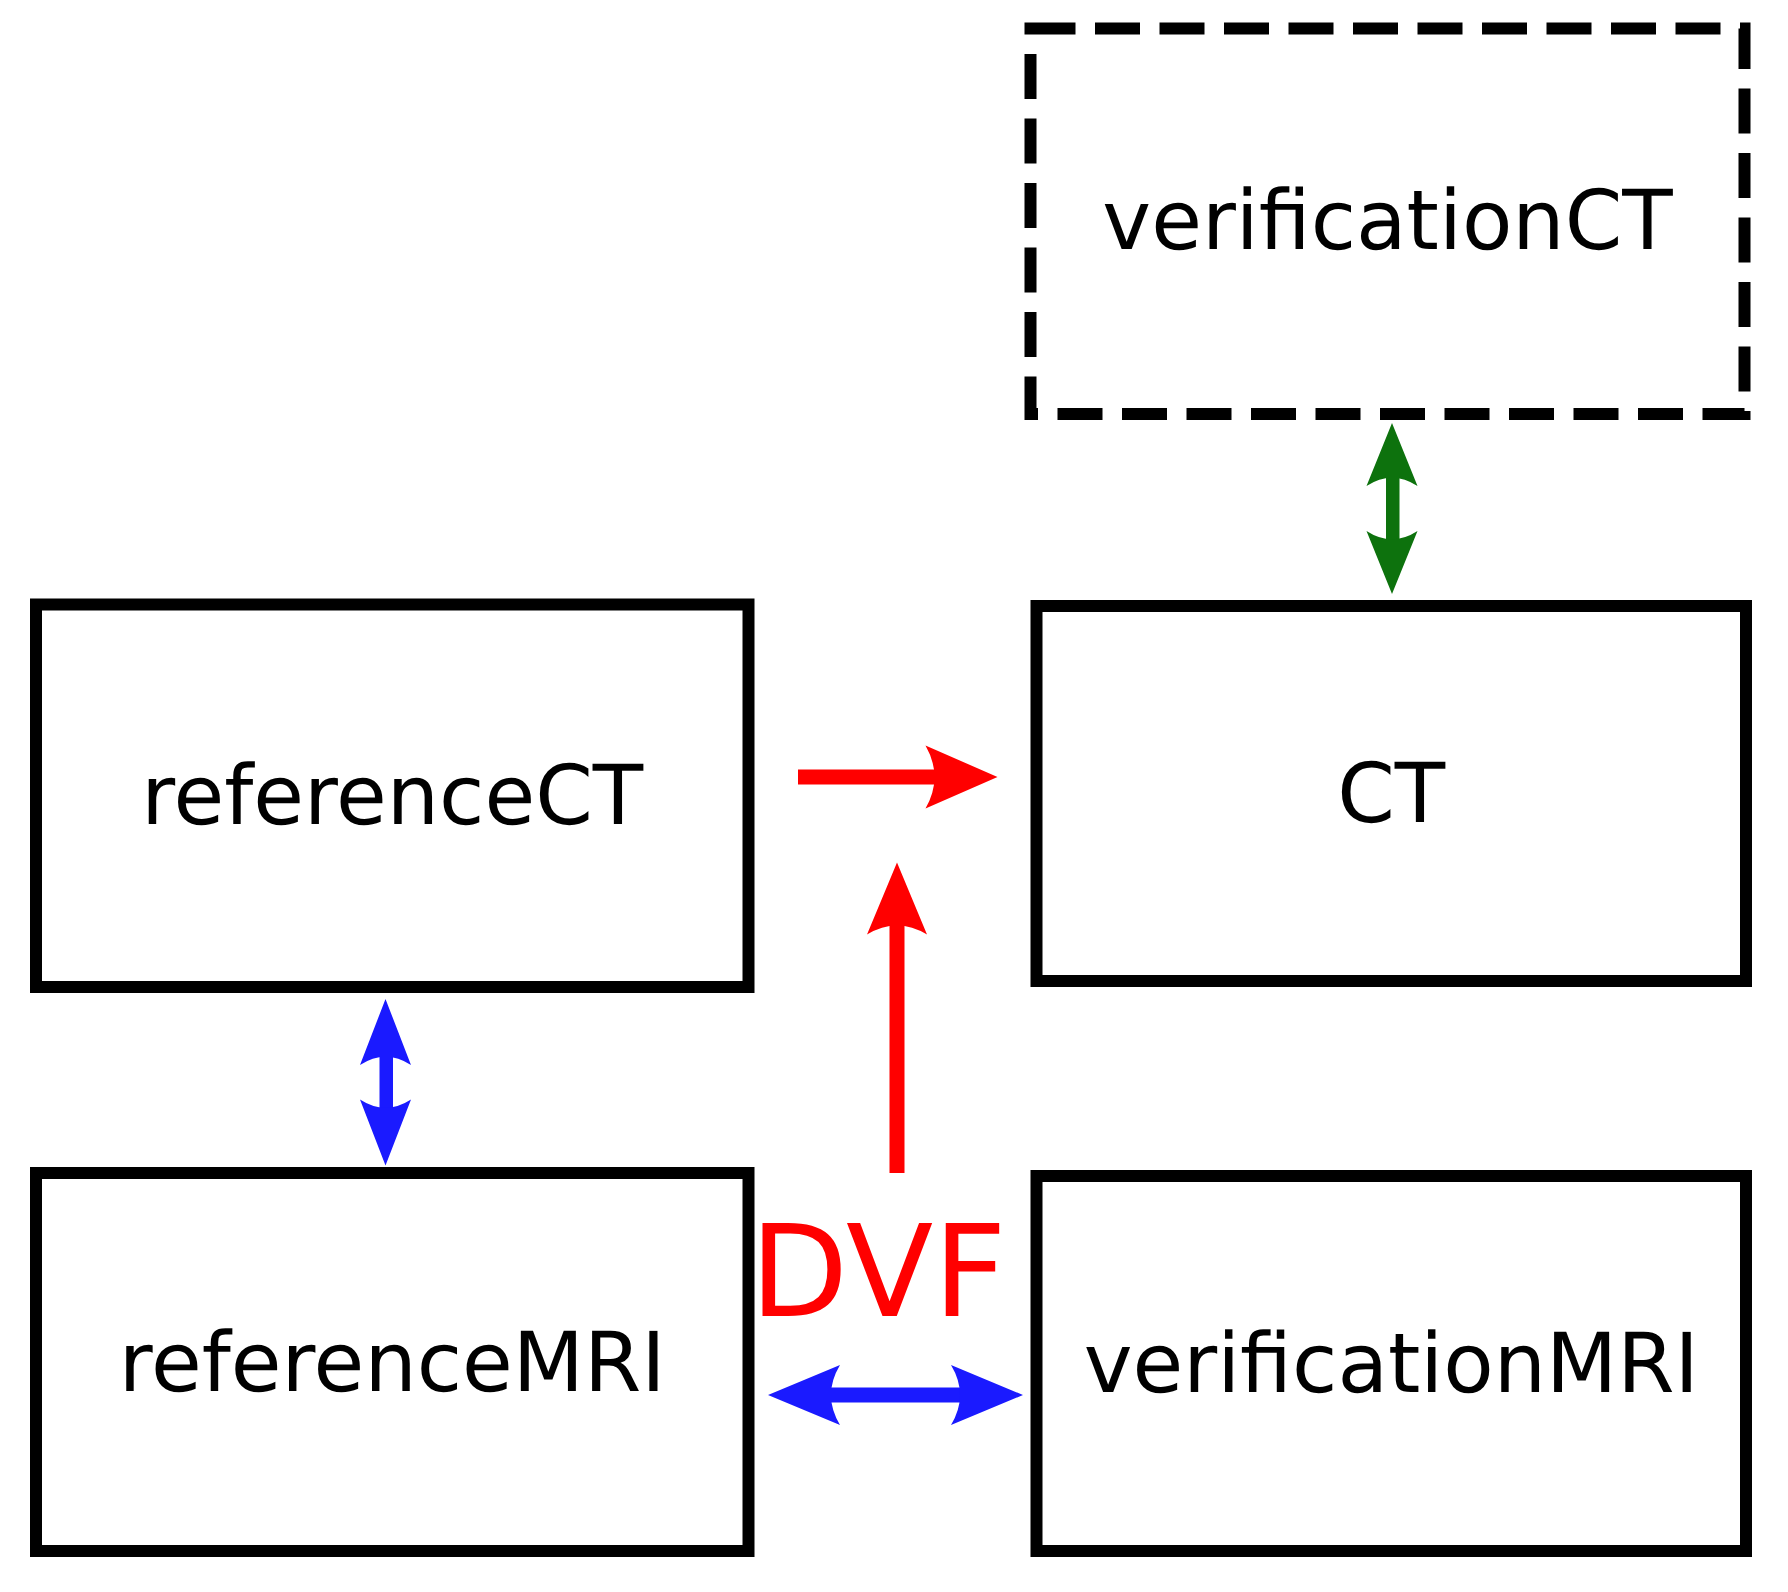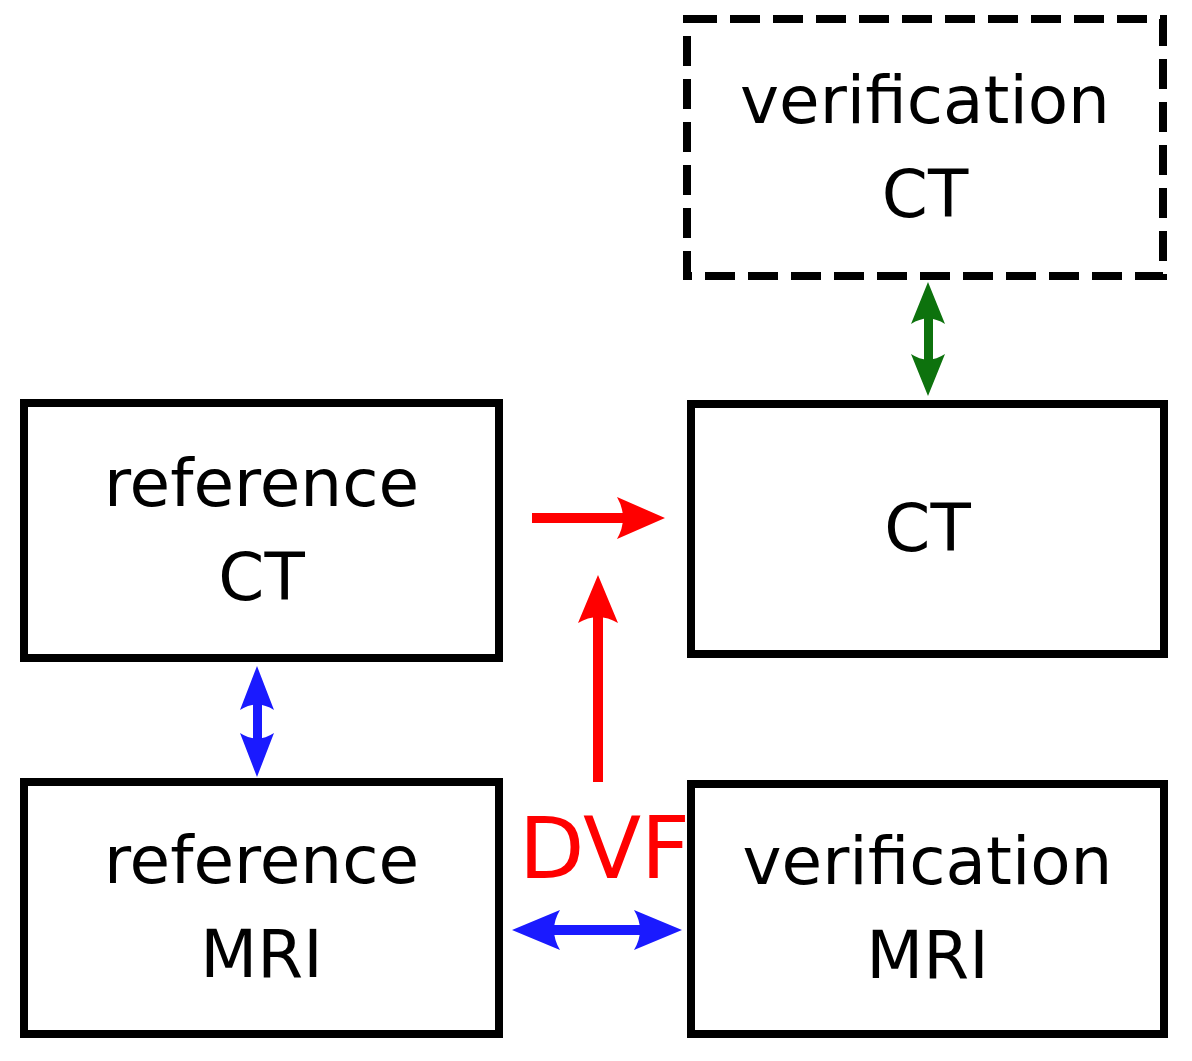--- a/index.html
+++ b/index.html
@@ -20,26 +20,25 @@
     position: relative;
     width: 1192px;
     height: 1061px;
     background: var(--background);
     overflow: hidden;
   }
   .box {
     position: absolute;
     box-sizing: border-box;
     display: flex;
-    flex-direction: column;
     align-items: center;
     justify-content: center;
     text-align: center;
     color: var(--text);
-    font-size: 66px;
+    font-size: 55px;
     line-height: 1.42;
     border: 8px solid var(--box-border);
     background: var(--background);
   }
   .box.dashed {
     border: none; 
   }
   .box .line {
     white-space: nowrap;
   }
@@ -47,21 +46,21 @@
   #box-reference-ct    { left: 20px;  top: 399px; width: 483px; height: 263px; }
   #box-synthetic-ct    { left: 687px; top: 400px; width: 481px; height: 258px; }
   #box-reference-mri   { left: 20px;  top: 778px; width: 483px; height: 260px; }
   #box-verification-mri{ left: 687px; top: 780px; width: 481px; height: 258px; }
 
   .dvf-label {
     position: absolute;
     left: 500px;
     top: 806px;
     width: 190px;
-    text-align: right;
+    text-align: left;
     font-size: 85px;
     line-height: 1;
     color: var(--red-arrow);
     font-family: "DejaVu Sans", sans-serif;
   }
   .arrow-layer {
     position: absolute;
     left: 0;
     top: 0;
     width: 1192px;

